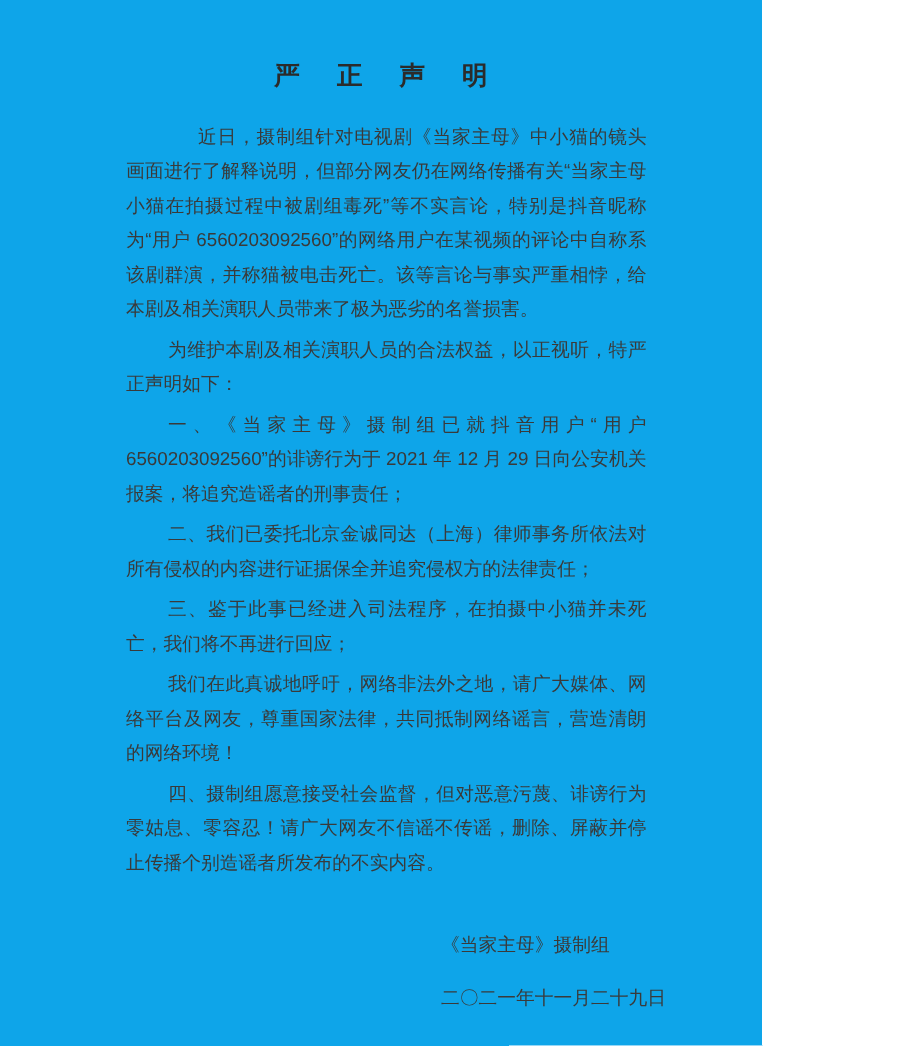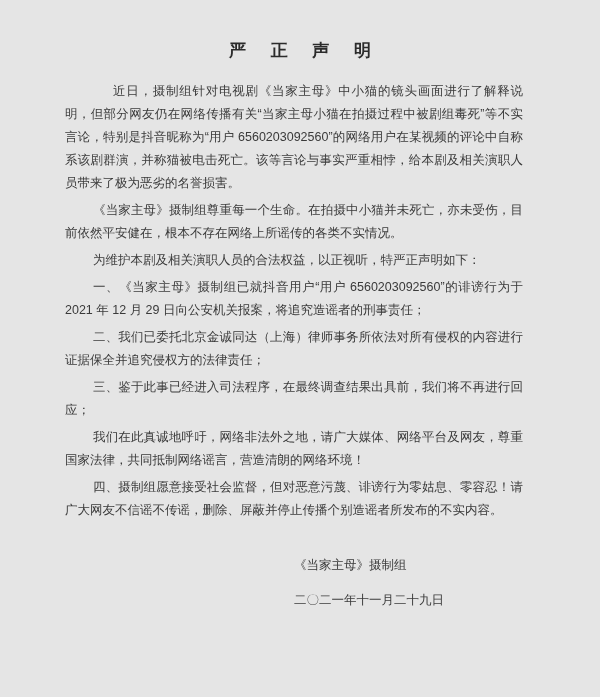--- a/index.html
+++ b/index.html
@@ -2,42 +2,42 @@
 <html><head>
 <meta charset="utf-8">
 <style>
   html, body {
     margin: 0;
     padding: 0;
     background: #ffffff;
   }
   .page {
     position: relative;
-    width: 600px;
+    width: 508px;
     height: 697px;
-    background: #e5e5e5;
+    background: #0ea5e9;
     overflow: hidden;
     font-family: "Liberation Sans", sans-serif;
     color: #3a3a3a;
     box-sizing: border-box;
   }
   .title {
     margin: 0;
     padding-top: 40px;
     text-align: center;
     font-size: 17px;
     font-weight: bold;
     color: #2b2b2b;
     letter-spacing: 10px;
     text-indent: 10px;
     line-height: 22px;
   }
   .content {
     margin-top: 18px;
-    padding: 0 77px 0 65px;
+    padding: 0 77px 0 84px;
     font-size: 12.5px;
     line-height: 23px;
     text-align: justify;
   }
   .content p {
     margin: 0 0 4px 0;
   }
   .p-indent {
     text-indent: 28px;
   }
@@ -58,25 +58,24 @@
 </style>
 </head>
 <body>
 
 <div class="page">
 
   <h1 class="title">严 正 声 明</h1>
 
   <div class="content">
     <p class="p-indent-lg">近日，摄制组针对电视剧《当家主母》中小猫的镜头画面进行了解释说明，但部分网友仍在网络传播有关“当家主母小猫在拍摄过程中被剧组毒死”等不实言论，特别是抖音昵称为“用户 6560203092560”的网络用户在某视频的评论中自称系该剧群演，并称猫被电击死亡。该等言论与事实严重相悖，给本剧及相关演职人员带来了极为恶劣的名誉损害。</p>
-    <p class="p-indent">《当家主母》摄制组尊重每一个生命。在拍摄中小猫并未死亡，亦未受伤，目前依然平安健在，根本不存在网络上所谣传的各类不实情况。</p>
     <p class="p-indent">为维护本剧及相关演职人员的合法权益，以正视听，特严正声明如下：</p>
     <p class="p-indent">一、《当家主母》摄制组已就抖音用户“用户 6560203092560”的诽谤行为于 2021 年 12 月 29 日向公安机关报案，将追究造谣者的刑事责任；</p>
     <p class="p-indent">二、我们已委托北京金诚同达（上海）律师事务所依法对所有侵权的内容进行证据保全并追究侵权方的法律责任；</p>
-    <p class="p-indent">三、鉴于此事已经进入司法程序，在最终调查结果出具前，我们将不再进行回应；</p>
+    <p class="p-indent">三、鉴于此事已经进入司法程序，在拍摄中小猫并未死亡，我们将不再进行回应；</p>
     <p class="p-indent">我们在此真诚地呼吁，网络非法外之地，请广大媒体、网络平台及网友，尊重国家法律，共同抵制网络谣言，营造清朗的网络环境！</p>
     <p class="p-indent">四、摄制组愿意接受社会监督，但对恶意污蔑、诽谤行为零姑息、零容忍！请广大网友不信谣不传谣，删除、屏蔽并停止传播个别造谣者所发布的不实内容。</p>
   </div>
 
   <div class="sign-block">
     <div class="sign-line">《当家主母》摄制组</div>
     <div class="date-line">二〇二一年十一月二十九日</div>
   </div>
 
 </div>

